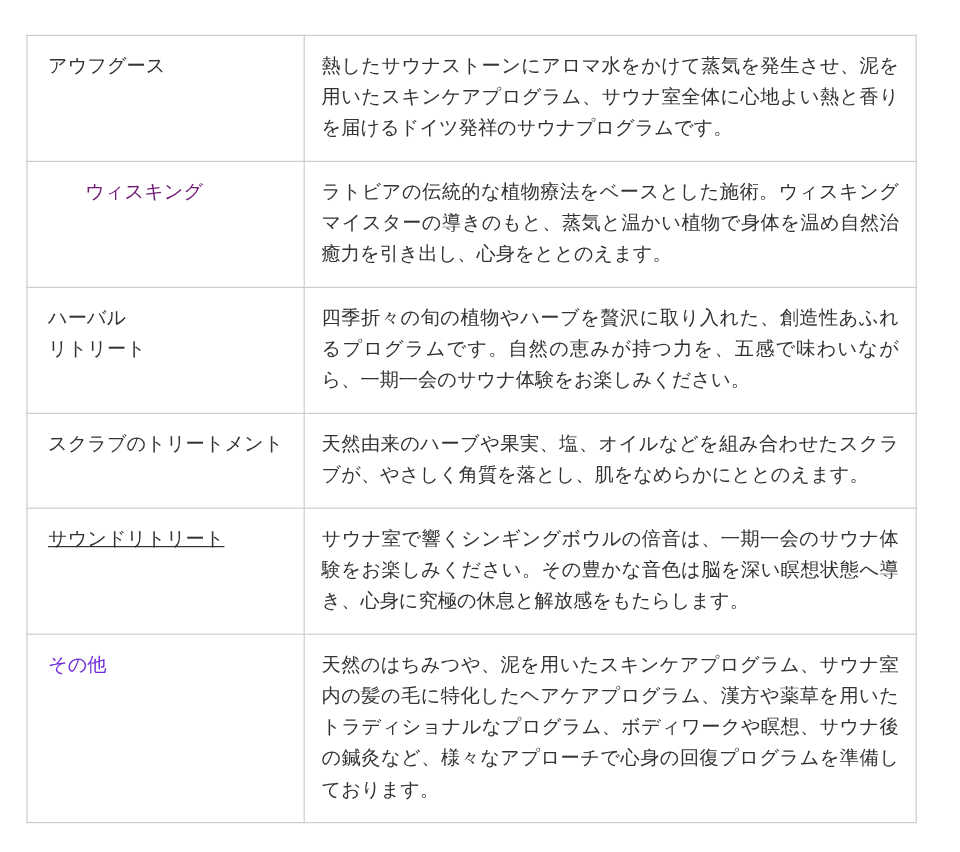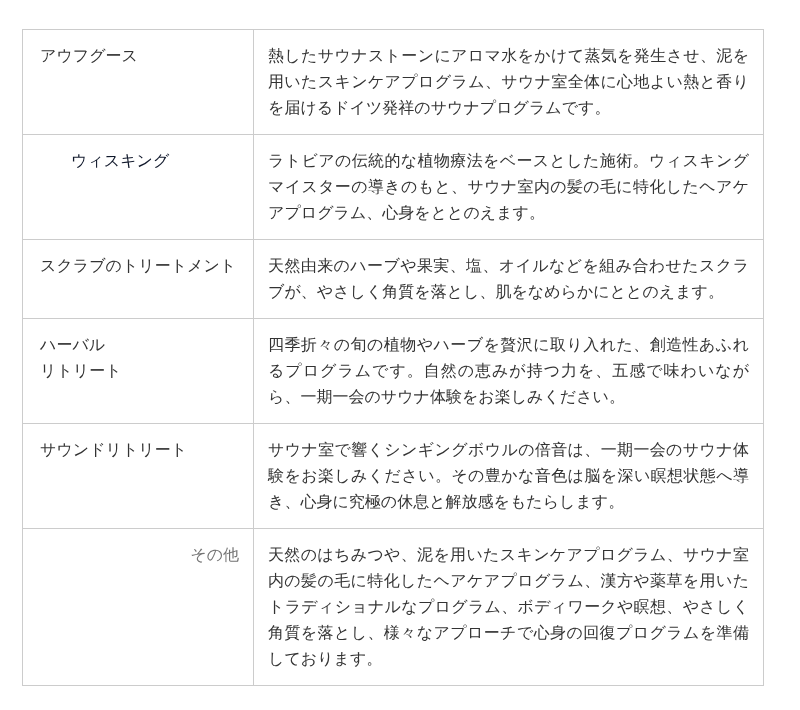--- a/index.html
+++ b/index.html
@@ -59,39 +59,39 @@
       <col style="width:231px">
       <col style="width:510px">
     </colgroup>
     <tbody id="rows">
   <tr>
     <td class="term-cell" style="border-color: rgb(204, 204, 204); color: rgb(51, 51, 51);">アウフグース</td>
     <td class="description-cell" style="border-color: rgb(204, 204, 204); color: rgb(51, 51, 51);">熱したサウナストーンにアロマ水をかけて蒸気を発生させ、泥を用いたスキンケアプログラム、サウナ室全体に心地よい熱と香りを届けるドイツ発祥のサウナプログラムです。</td>
   </tr>
 
   <tr>
-    <td class="term-cell" style="border-color: rgb(204, 204, 204); color: #0f172a; padding-left: 48px;">ウィスキング</td>
-    <td class="description-cell" style="border-color: rgb(204, 204, 204); color: rgb(51, 51, 51);">ラトビアの伝統的な植物療法をベースとした施術。ウィスキングマイスターの導きのもと、サウナ室内の髪の毛に特化したヘアケアプログラム、心身をととのえます。</td>
-  </tr>
-
-  <tr>
-    <td class="term-cell" style="border-color: rgb(204, 204, 204); color: rgb(51, 51, 51);">スクラブのトリートメント</td>
-    <td class="description-cell" style="border-color: rgb(204, 204, 204); color: rgb(51, 51, 51);">天然由来のハーブや果実、塩、オイルなどを組み合わせたスクラブが、やさしく角質を落とし、肌をなめらかにととのえます。</td>
+    <td class="term-cell" style="border-color: rgb(204, 204, 204); color: #701a75; padding-left: 48px;">ウィスキング</td>
+    <td class="description-cell" style="border-color: rgb(204, 204, 204); color: rgb(51, 51, 51);">ラトビアの伝統的な植物療法をベースとした施術。ウィスキングマイスターの導きのもと、蒸気と温かい植物で身体を温め自然治癒力を引き出し、心身をととのえます。</td>
   </tr>
 
   <tr>
     <td class="term-cell" style="border-color: rgb(204, 204, 204); color: rgb(51, 51, 51);">ハーバル
 リトリート</td>
     <td class="description-cell" style="border-color: rgb(204, 204, 204); color: rgb(51, 51, 51);">四季折々の旬の植物やハーブを贅沢に取り入れた、創造性あふれるプログラムです。自然の恵みが持つ力を、五感で味わいながら、一期一会のサウナ体験をお楽しみください。</td>
   </tr>
 
   <tr>
-    <td class="term-cell" style="border-color: rgb(204, 204, 204); color: rgb(51, 51, 51);">サウンドリトリート</td>
+    <td class="term-cell" style="border-color: rgb(204, 204, 204); color: rgb(51, 51, 51);">スクラブのトリートメント</td>
+    <td class="description-cell" style="border-color: rgb(204, 204, 204); color: rgb(51, 51, 51);">天然由来のハーブや果実、塩、オイルなどを組み合わせたスクラブが、やさしく角質を落とし、肌をなめらかにととのえます。</td>
+  </tr>
+
+  <tr>
+    <td class="term-cell" style="border-color: rgb(204, 204, 204); color: rgb(51, 51, 51); text-decoration: underline;">サウンドリトリート</td>
     <td class="description-cell" style="border-color: rgb(204, 204, 204); color: rgb(51, 51, 51);">サウナ室で響くシンギングボウルの倍音は、一期一会のサウナ体験をお楽しみください。その豊かな音色は脳を深い瞑想状態へ導き、心身に究極の休息と解放感をもたらします。</td>
   </tr>
 
   <tr>
-    <td class="term-cell" style="border-color: rgb(204, 204, 204); color: #737373; text-align: right;">その他</td>
-    <td class="description-cell" style="border-color: rgb(204, 204, 204); color: rgb(51, 51, 51);">天然のはちみつや、泥を用いたスキンケアプログラム、サウナ室内の髪の毛に特化したヘアケアプログラム、漢方や薬草を用いたトラディショナルなプログラム、ボディワークや瞑想、やさしく角質を落とし、様々なアプローチで心身の回復プログラムを準備しております。</td>
+    <td class="term-cell" style="border-color: rgb(204, 204, 204); color: #6d28d9;">その他</td>
+    <td class="description-cell" style="border-color: rgb(204, 204, 204); color: rgb(51, 51, 51);">天然のはちみつや、泥を用いたスキンケアプログラム、サウナ室内の髪の毛に特化したヘアケアプログラム、漢方や薬草を用いたトラディショナルなプログラム、ボディワークや瞑想、サウナ後の鍼灸など、様々なアプローチで心身の回復プログラムを準備しております。</td>
   </tr>
 </tbody>
   </table>
 </div>
 
 </body></html>

